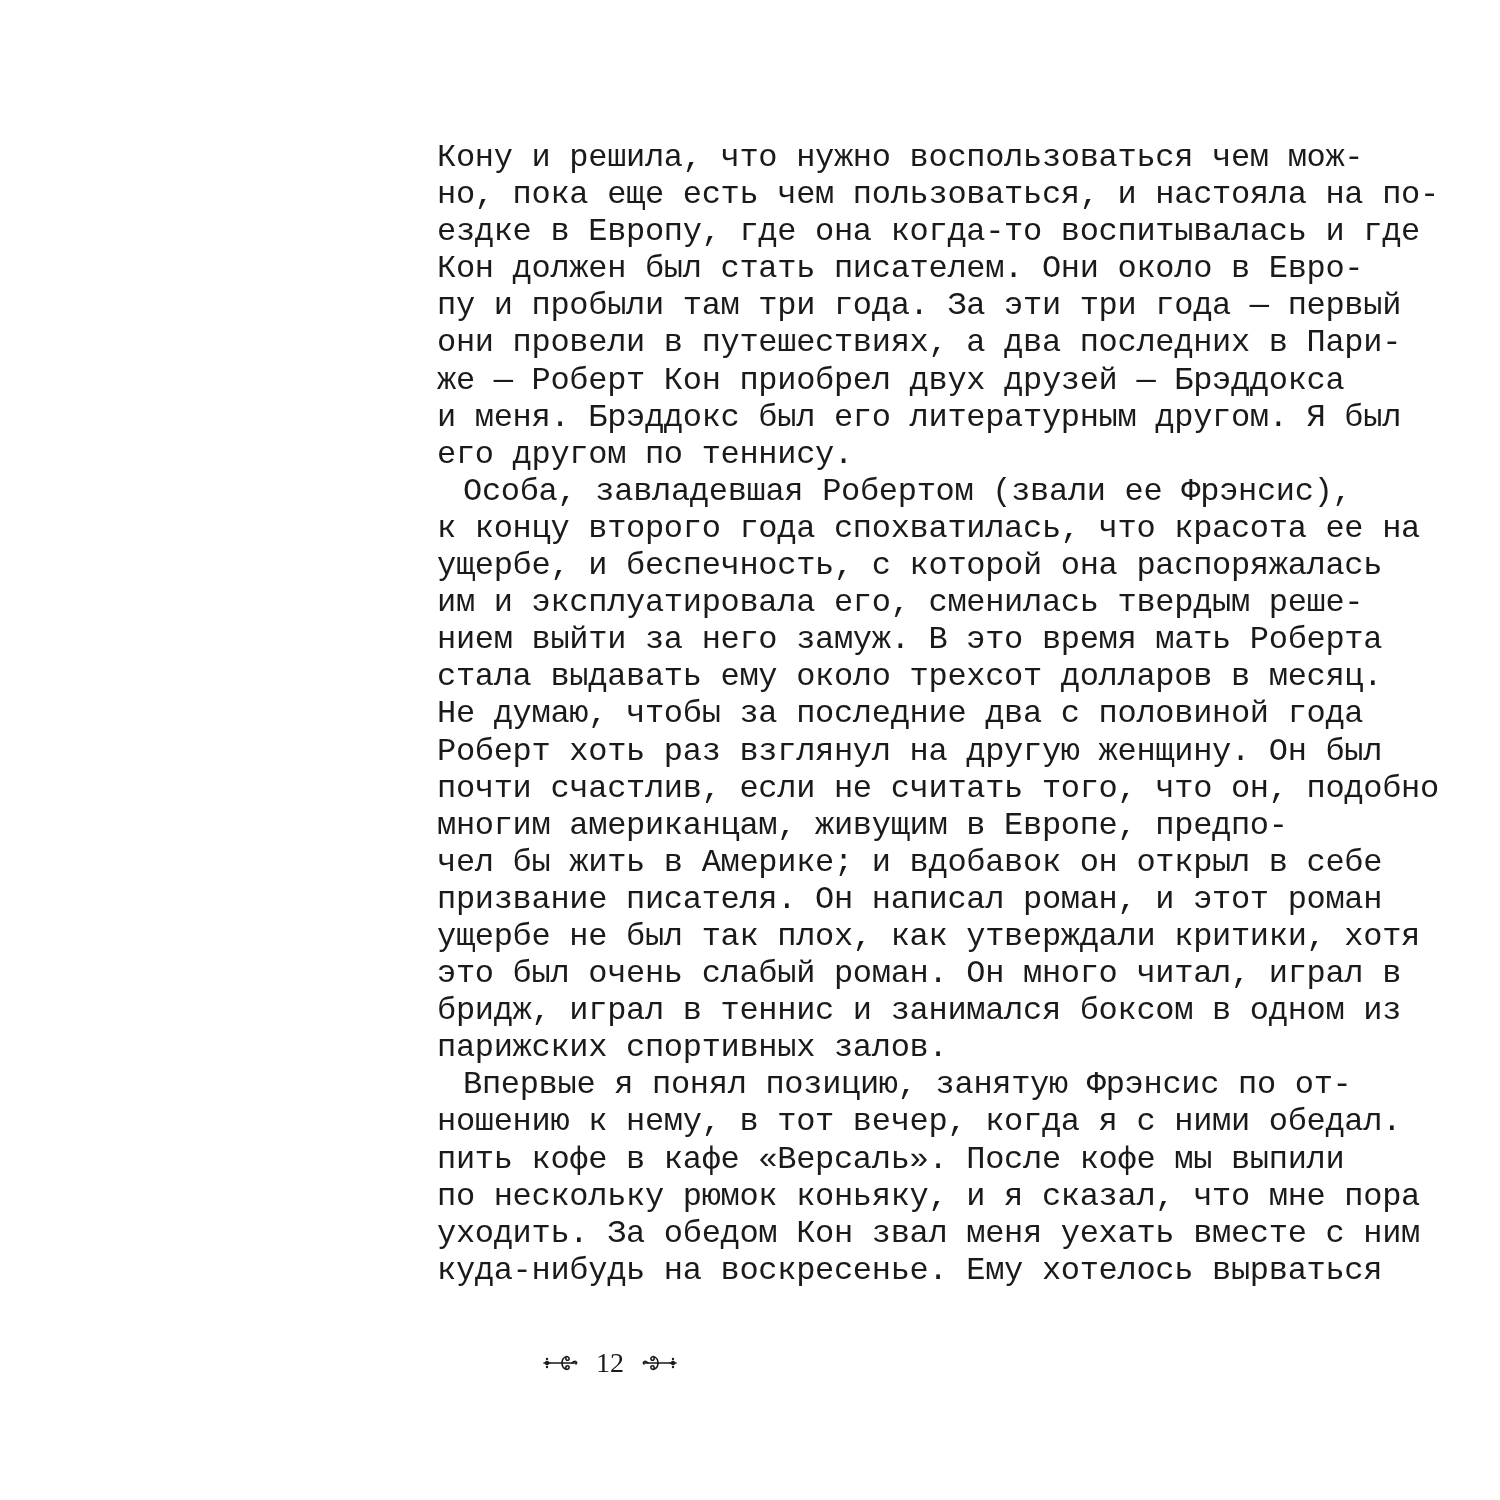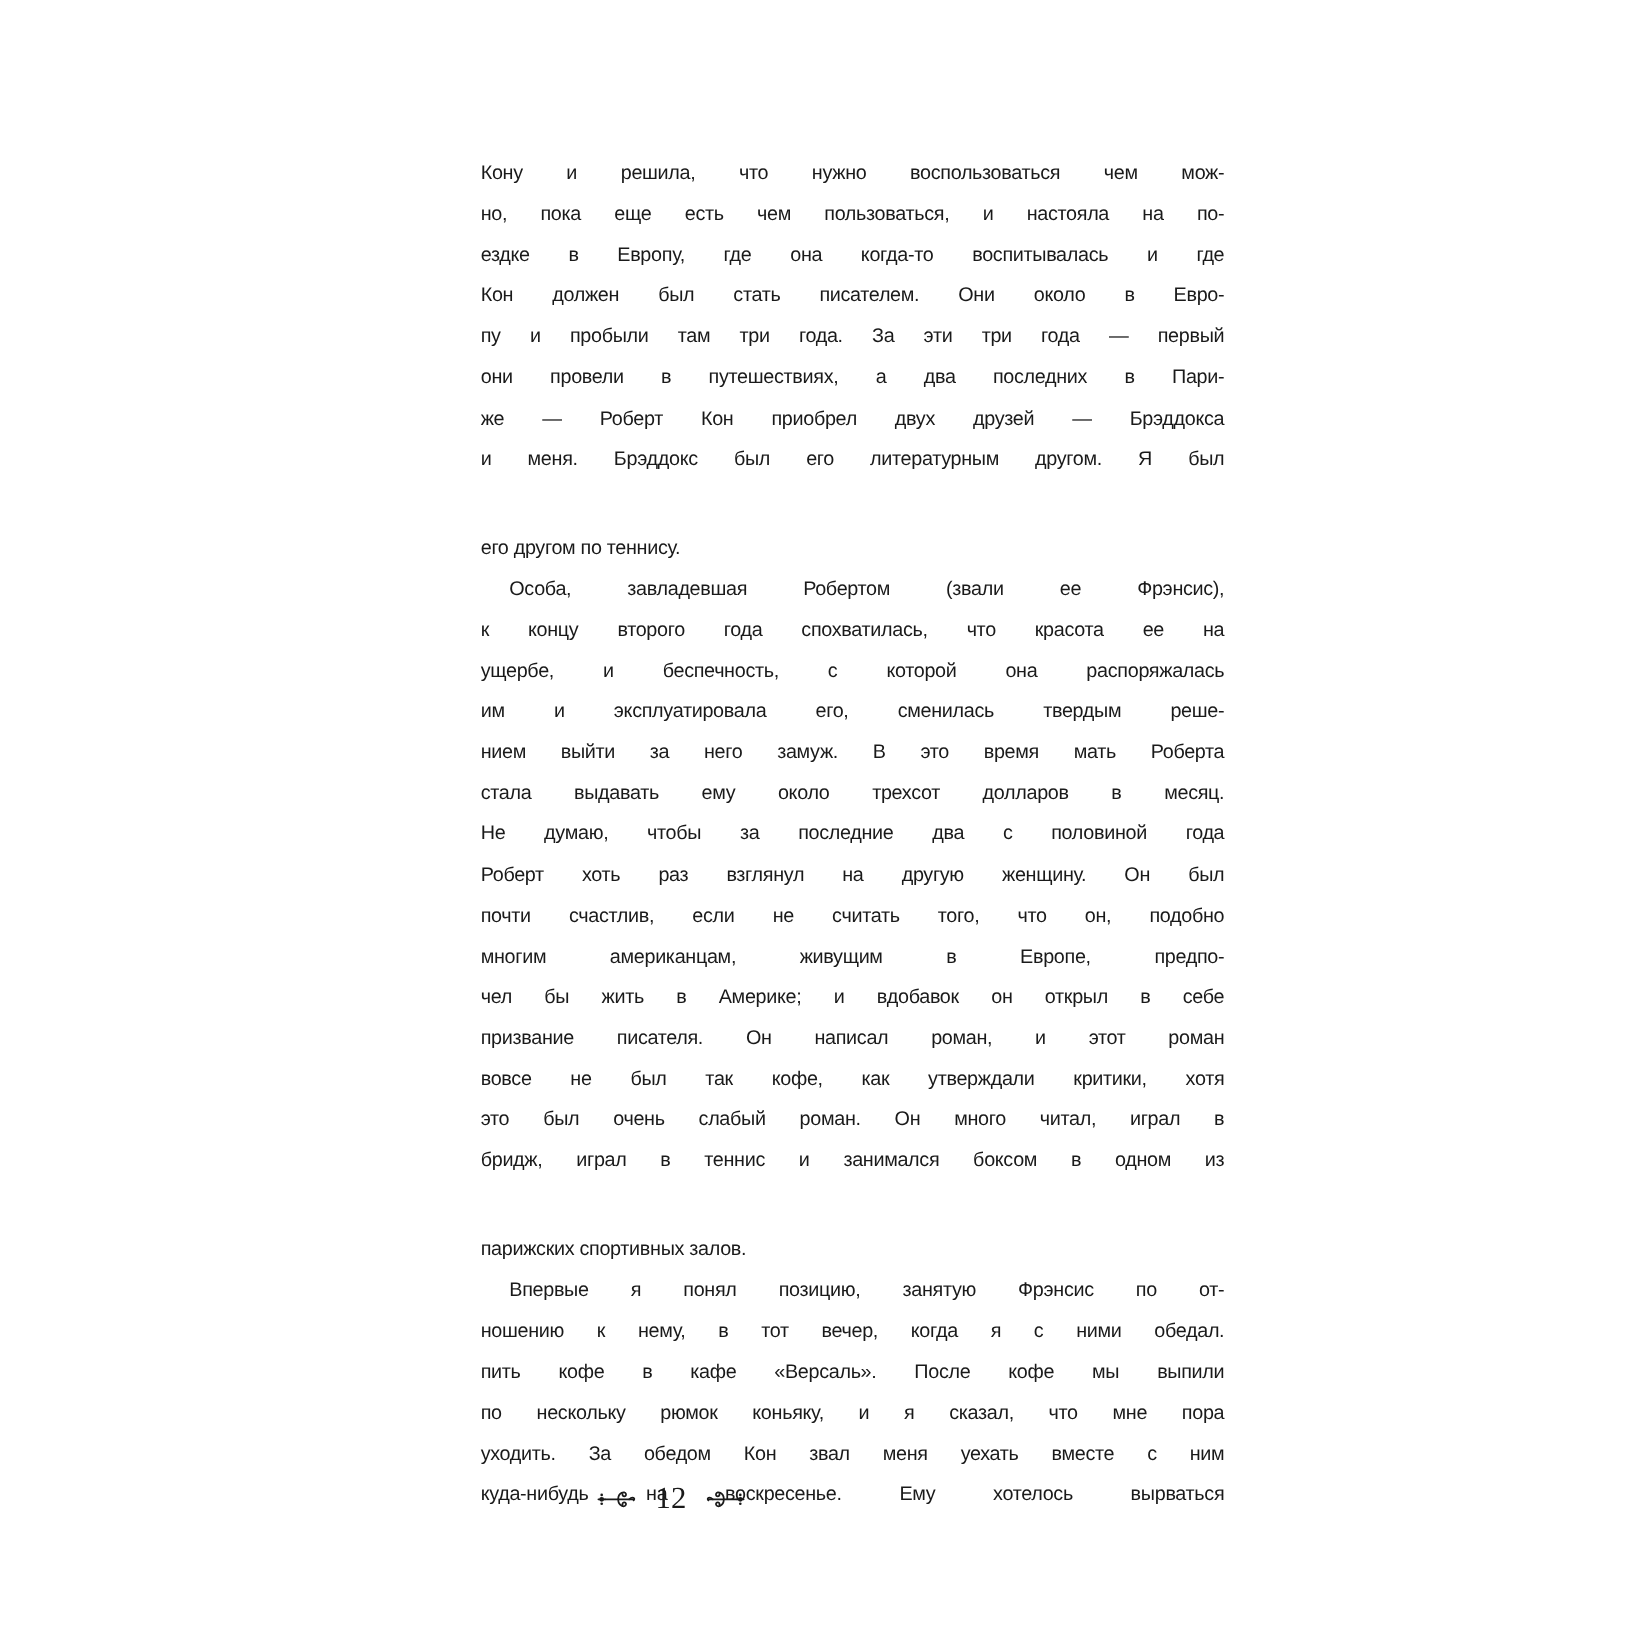--- a/index.html
+++ b/index.html
@@ -16,31 +16,30 @@
   .page {
     position: absolute;
     left: 437px;
     top: 139px;
     width: 676px;
   }
   .line {
     display: block;
     height: 37.1px;
     line-height: 37.1px;
-    font-family: Liberation Sans, sans-serif;
-    font-size: 18px;
+    font-family: Liberation Mono, monospace;
+    font-size: 32px;
     color: #1a1a1a;
     white-space: nowrap;
     text-align: justify;
     text-align-last: justify;
     letter-spacing: -0.3px;
   }
   .line.last {
     text-align-last: left;
-    margin-top: 44px;
   }
   .line.indent {
     padding-left: 26px;
   }
   .footer {
     position: absolute;
     left: 0;
     width: 1220px;
     top: 1348px;
     display: flex;
@@ -83,21 +82,21 @@
     <span class="line">ущербе, и беспечность, с которой она распоряжалась</span>
     <span class="line">им и эксплуатировала его, сменилась твердым реше-</span>
     <span class="line">нием выйти за него замуж. В это время мать Роберта</span>
     <span class="line">стала выдавать ему около трехсот долларов в месяц.</span>
     <span class="line">Не думаю, чтобы за последние два с половиной года</span>
     <span class="line">Роберт хоть раз взглянул на другую женщину. Он был</span>
     <span class="line">почти счастлив, если не считать того, что он, подобно</span>
     <span class="line">многим американцам, живущим в Европе, предпо-</span>
     <span class="line">чел бы жить в Америке; и вдобавок он открыл в себе</span>
     <span class="line">призвание писателя. Он написал роман, и этот роман</span>
-    <span class="line">вовсе не был так кофе, как утверждали критики, хотя</span>
+    <span class="line">ущербе не был так плох, как утверждали критики, хотя</span>
     <span class="line">это был очень слабый роман. Он много читал, играл в</span>
     <span class="line">бридж, играл в теннис и занимался боксом в одном из</span>
     <span class="line last">парижских спортивных залов.</span>
   </div>
 
   <div>
     <span class="line indent">Впервые я понял позицию, занятую Фрэнсис по от-</span>
     <span class="line">ношению к нему, в тот вечер, когда я с ними обедал.</span>
     <span class="line">пить кофе в кафе «Версаль». После кофе мы выпили</span>
     <span class="line">по нескольку рюмок коньяку, и я сказал, что мне пора</span>

